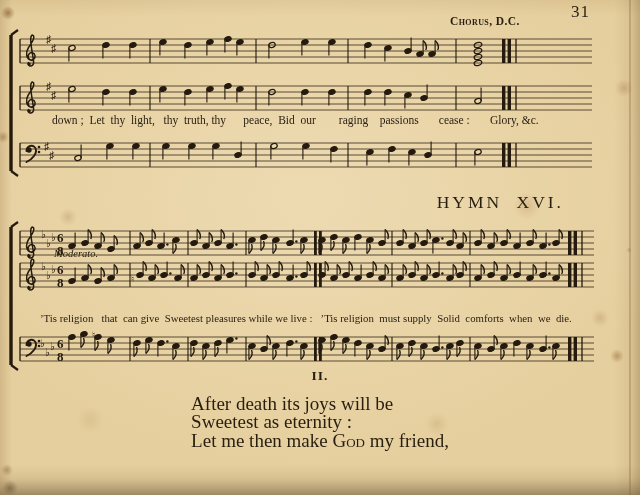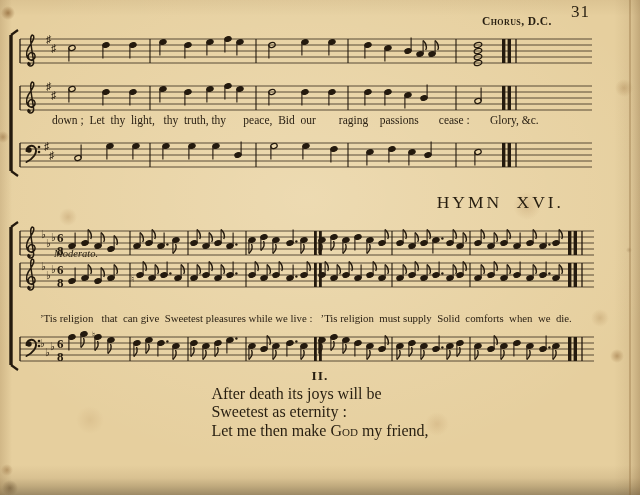--- a/index.html
+++ b/index.html
@@ -26,30 +26,30 @@
       radial-gradient(circle at 527px 206px, rgba(150,102,48,0.20), rgba(150,102,48,0) 14px),
       radial-gradient(circle at 437px 424px, rgba(150,102,48,0.16), rgba(150,102,48,0) 12px),
       radial-gradient(circle at 90px 420px, rgba(150,102,48,0.12), rgba(150,102,48,0) 14px),
       radial-gradient(circle at 629px 250px, rgba(95,62,25,0.22), rgba(95,62,25,0) 3px),
       radial-gradient(circle at 10px 488px, rgba(80,55,25,0.45), rgba(80,55,25,0) 8px);
   }
   .edge-right-line{position:absolute;top:0;left:629px;width:2px;height:495px;
     background:rgba(130,92,45,0.30);pointer-events:none;}
   .abs{position:absolute;}
   .pagenum{top:2px;left:571px;font-size:17px;letter-spacing:1px;}
-  .chorus{top:15px;left:450px;font-weight:bold;font-variant:small-caps;font-size:11.5px;letter-spacing:0.4px;margin-left:32px;}
+  .chorus{top:15px;left:450px;font-weight:bold;font-variant:small-caps;font-size:11.5px;letter-spacing:0.4px;}
   .lyrics{white-space:pre;font-size:11.5px;color:#2b2114;}
   .lyrics1{top:114px;left:52px;}
   .lyrics2{top:296px;left:40px;font-size:10.8px;margin-top:16px;}
   .hymn-title{top:192px;left:0;width:564px;text-align:right;font-size:17.5px;
     letter-spacing:3px;word-spacing:7px;}
   .tempo{top:212px;left:54px;font-style:italic;font-size:10.5px;margin-top:36px;}
   .verse-wrap{top:368px;left:0;width:640px;text-align:center;}
-  .verse-numeral{font-size:13.5px;font-weight:bold;letter-spacing:1px;margin-bottom:1px;}
-  .verse-lines{display:inline-block;text-align:left;font-size:16px;line-height:18.4px;}
+  .verse-numeral{font-size:13.5px;font-weight:bold;letter-spacing:1px;margin-bottom:11px;}
+  .verse-lines{display:inline-block;text-align:left;font-size:19px;line-height:18.4px;}
   .sc{font-variant:small-caps;}
   svg{position:absolute;top:0;left:0;}
   svg text{font-family:"Liberation Serif","DejaVu Serif",serif;}
 </style>
 </head>
 <body>
 
 <div class="spots"></div>
 <div class="edge-right-line"></div>
 

